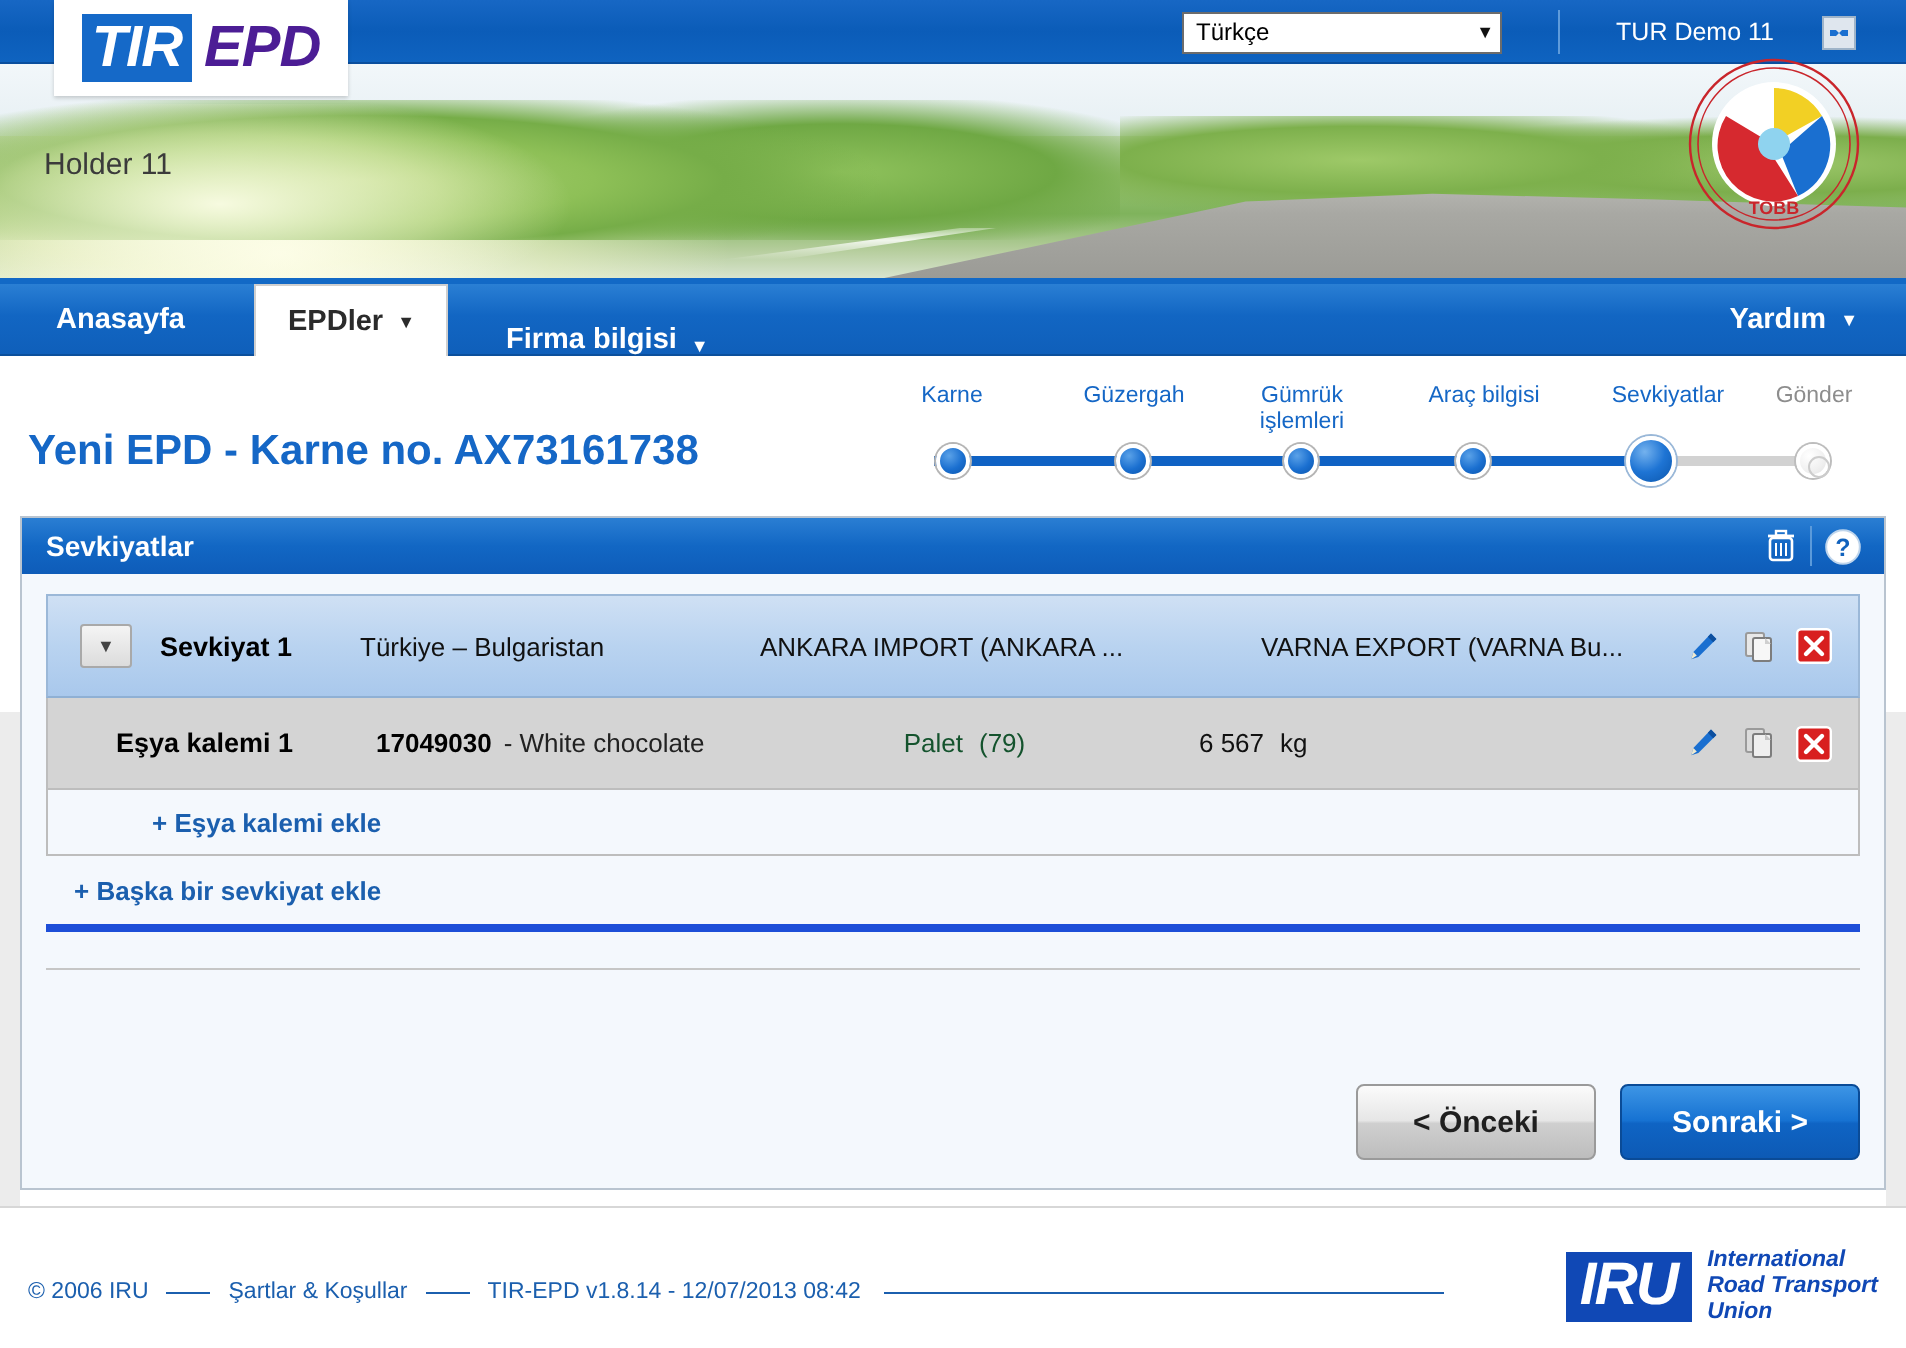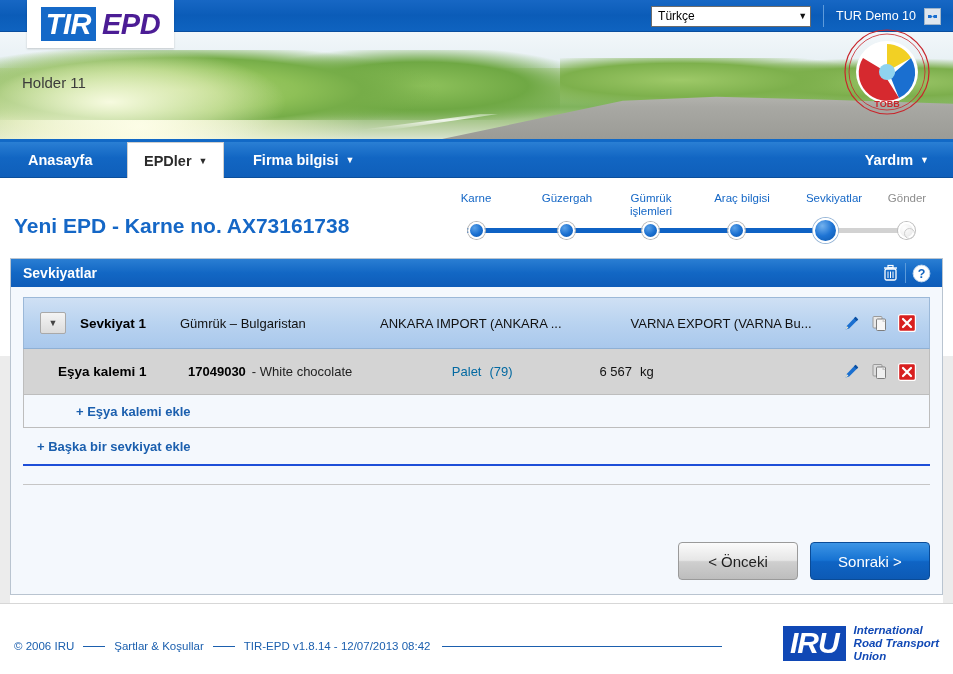--- a/index.html
+++ b/index.html
@@ -12,22 +12,22 @@
   }
   .app { position: relative; width: 953px; height: 674px; background:#fff; }
 
   
   .topbar {
     position: absolute; top:0; left:0; width:953px; height:32px;
     background: linear-gradient(to bottom, #1767c4 0%, #0b5cb8 50%, #0f63c0 100%);
     border-bottom: 1px solid #0a4e9e;
   }
   .topbar-right {
-    position:absolute; right:12px; top:0; height:32px;
-    display:flex; align-items:center; gap:0;
+    position:absolute; right:25px; top:0; height:32px;
+    display:flex; align-items:center; gap:16px;
   }
   .lang-select {
     width:160px; height:21px; background:#fff;
     border:1px solid #6c6c6c;
     display:flex; align-items:center; justify-content:space-between;
     padding:0 3px 0 6px; font-size:12px; color:#000; cursor:pointer;
   }
   .lang-select .caret { font-size:9px; color:#111; }
   .topbar-sep { width:1px; height:22px; background:#5e9bdb; margin:0 12px; }
   .user-name { font-size:12.5px; color:#ffffff; white-space:nowrap; }
@@ -206,42 +206,42 @@
   .ship-name { width:100px; flex:none; margin-left:0; }
   .ship-route { font-size:13px; color:#111; flex:none; }
   .ship-from { font-size:13px; color:#111; }
   .ship-to { font-size:13px; color:#111;margin-left:40px; }
   .row-icons { margin-left:auto; display:flex; align-items:center; gap:8px; padding-right:4px; flex:none; }
   .icon-btn { width:20px; height:20px; cursor:pointer; display:flex; align-items:center; justify-content:center; }
 
   .item-name { width:130px; flex:none; font-weight:bold; font-size:13.5px; color:#000; margin-left:26px; }
   .item-code { font-weight:bold; font-size:13px; color:#000; }
   .item-desc { font-size:13px; color:#222; }
-  .item-pack { font-size:13px; color:#0369a1; }
+  .item-pack { font-size:13px; color:#14532d; }
   .item-weight { font-size:13px; color:#111; }
 
   .add-link-row {
     border:1px solid #bdbdbd; border-top:none; background:#f4f8fd;
     height:33px; display:flex; align-items:center;
   }
   .add-link {
     font-size:13px; color:#1b5fae; font-weight:bold; cursor:pointer;
     padding-left:52px;
   }
   .add-ship-wrap {
-    border-bottom:2px solid #1d4ed8; height:38px; display:flex; align-items:center;
+    border-bottom:4px solid #1d4ed8; height:38px; display:flex; align-items:center;
     margin-top:0;
   }
   .add-ship-link { font-size:13px; color:#1b5fae; font-weight:bold; cursor:pointer; padding-left:14px; }
   .tail-rule { border-bottom:1px solid #c6c6c6; height:1px; margin-top:18px; }
 
   
   .btn-row { position:absolute; right:12px; bottom:14px; display:flex; gap:12px; }
   .btn {
-    height:38px; padding:0 22px; font-size:15px; font-weight:normal;
+    height:38px; padding:0 22px; font-size:15px; font-weight:bold;
     border-radius:4px; display:flex; align-items:center; justify-content:center;
     cursor:pointer; white-space:nowrap;
   }
   .btn-prev {
     background: linear-gradient(to bottom,#fbfbfb 0%, #e6e6e6 48%, #cfcfcf 52%, #bdbdbd 100%);
     border:1px solid #9a9a9a; color:#1f1f1f; min-width:120px;
   }
   .btn-next {
     background: linear-gradient(to bottom,#3d95e5 0%, #1672d2 48%, #0f64c4 52%, #0d5ab5 100%);
     border:1px solid #0a4b97; color:#ffffff; min-width:120px;
@@ -273,21 +273,21 @@
 
 <div class="app">
 
   <div class="topbar">
     <div class="topbar-right">
       <div class="lang-select">
         <span>Türkçe</span>
         <span class="caret">▼</span>
       </div>
       <div class="topbar-sep"></div>
-      <span class="user-name">TUR Demo 10</span>
+      <span class="user-name">TUR Demo 11</span>
       <div class="logout-btn">
         <svg width="13" height="13" viewBox="0 0 13 13">
           <path d="M2 2 L5 5 L2 5 L2 8 L5 8 L2 11 L6.5 6.5 Z" fill="#1a6fd0"></path>
           <path d="M11 2 L8 5 L11 5 L11 8 L8 8 L11 11 L6.5 6.5 Z" fill="#1a6fd0"></path>
         </svg>
       </div>
     </div>
   </div>
 
   <div class="banner">
@@ -320,21 +320,21 @@
   </div>
 
   <div class="navbar">
     <div class="nav-item" style="left:12px;">
       <span>Anasayfa</span>
     </div>
     <div class="nav-item active" style="left:127px;">
       <span>EPDler</span>
       <span class="caret">▼</span>
     </div>
-    <div class="nav-item" style="left:237px;">
+    <div class="nav-item" style="left:237px;align-items:flex-end;">
       <span>Firma bilgisi</span>
       <span class="caret">▼</span>
     </div>
     <div class="nav-item nav-help">
       <span>Yardım</span>
       <span class="caret">▼</span>
     </div>
   </div>
 
   <div class="page">
@@ -387,21 +387,21 @@
         </div>
       </div>
 
       <div class="panel-body">
 
         <div class="ship-row">
           <div class="expand-btn">
             <span>▼</span>
           </div>
           <span class="c-name ship-name">Sevkiyat 1</span>
-          <span class="ship-route" style="width:200px;">Gümrük – Bulgaristan</span>
+          <span class="ship-route" style="width:200px;">Türkiye – Bulgaristan</span>
           <span class="ship-from" style="width:230px;">ANKARA IMPORT (ANKARA ...</span>
           <span class="ship-to" style="width:230px;">VARNA EXPORT (VARNA Bu...</span>
           <div class="row-icons">
             <div class="icon-btn">
               <svg width="17" height="17" viewBox="0 0 17 17">
                 <path d="M12.5 1.8 L15.2 4.5 L6.2 13.5 L2.6 14.6 L3.7 11 Z" fill="#1a6fd0"></path>
                 <path d="M12.5 1.8 L15.2 4.5 L13.6 6.1 L10.9 3.4 Z" fill="#0d4f9e"></path>
                 <path d="M2.6 14.6 L3.7 11 L5.4 12.7 Z" fill="#f0ead0"></path>
               </svg>
             </div>

